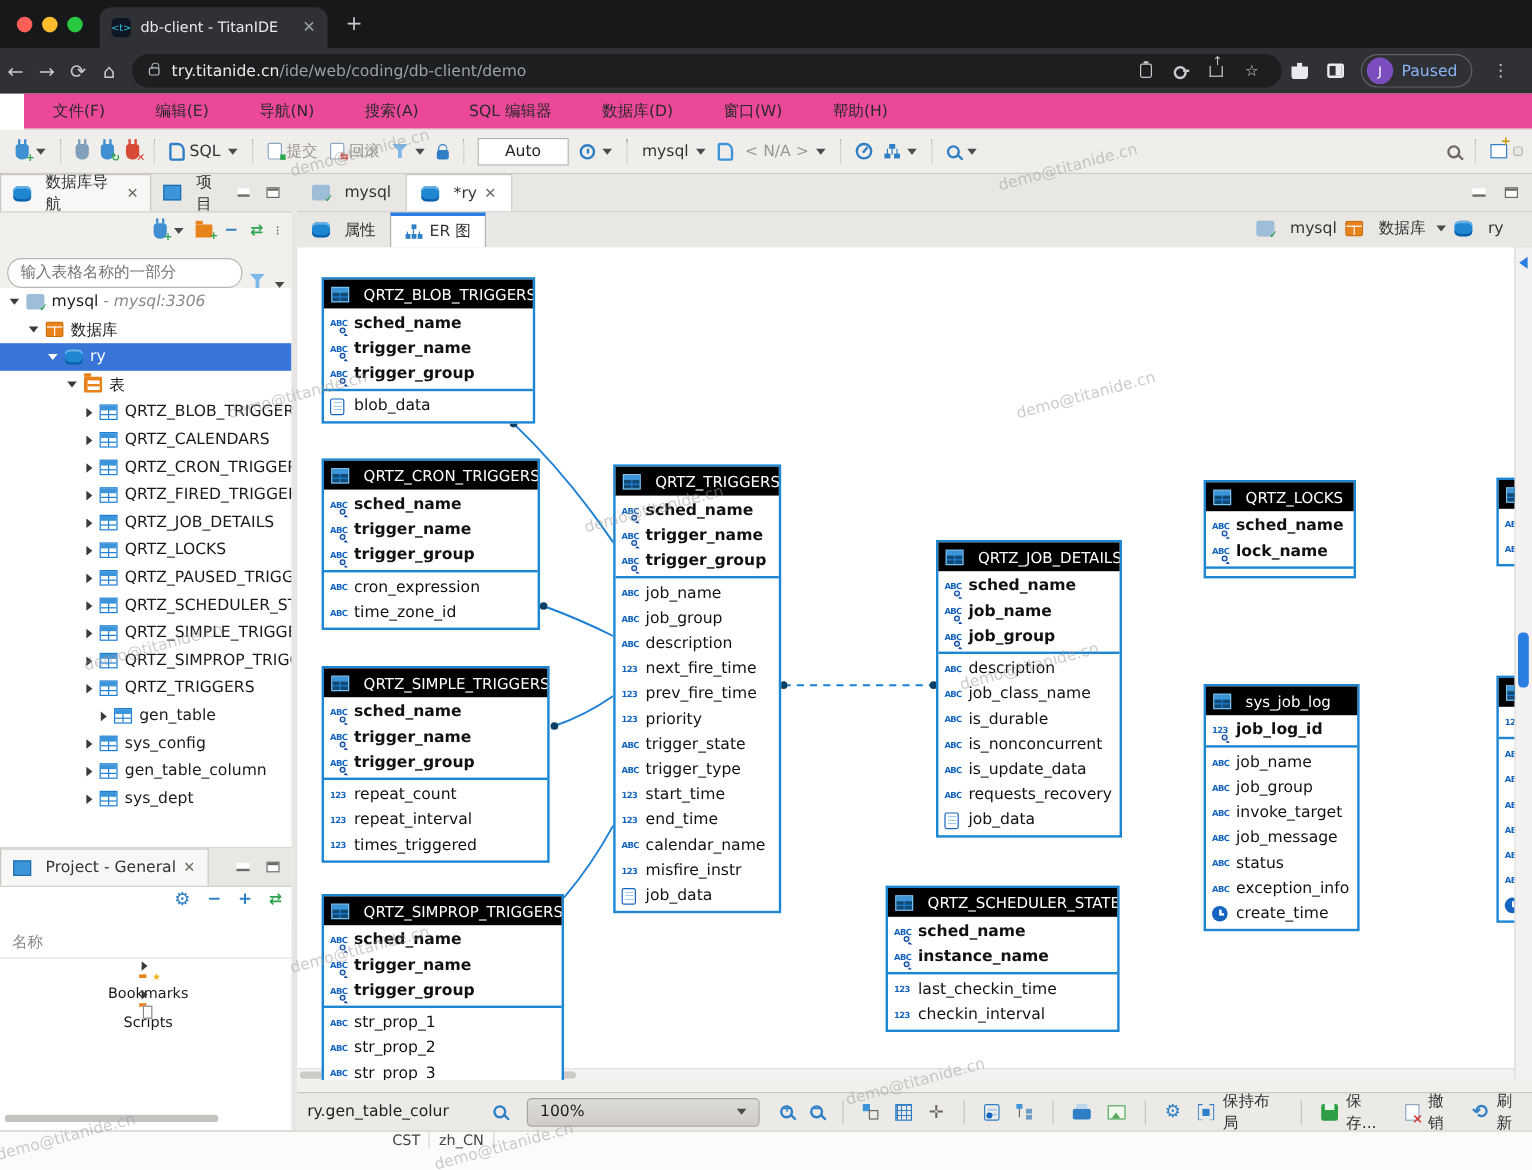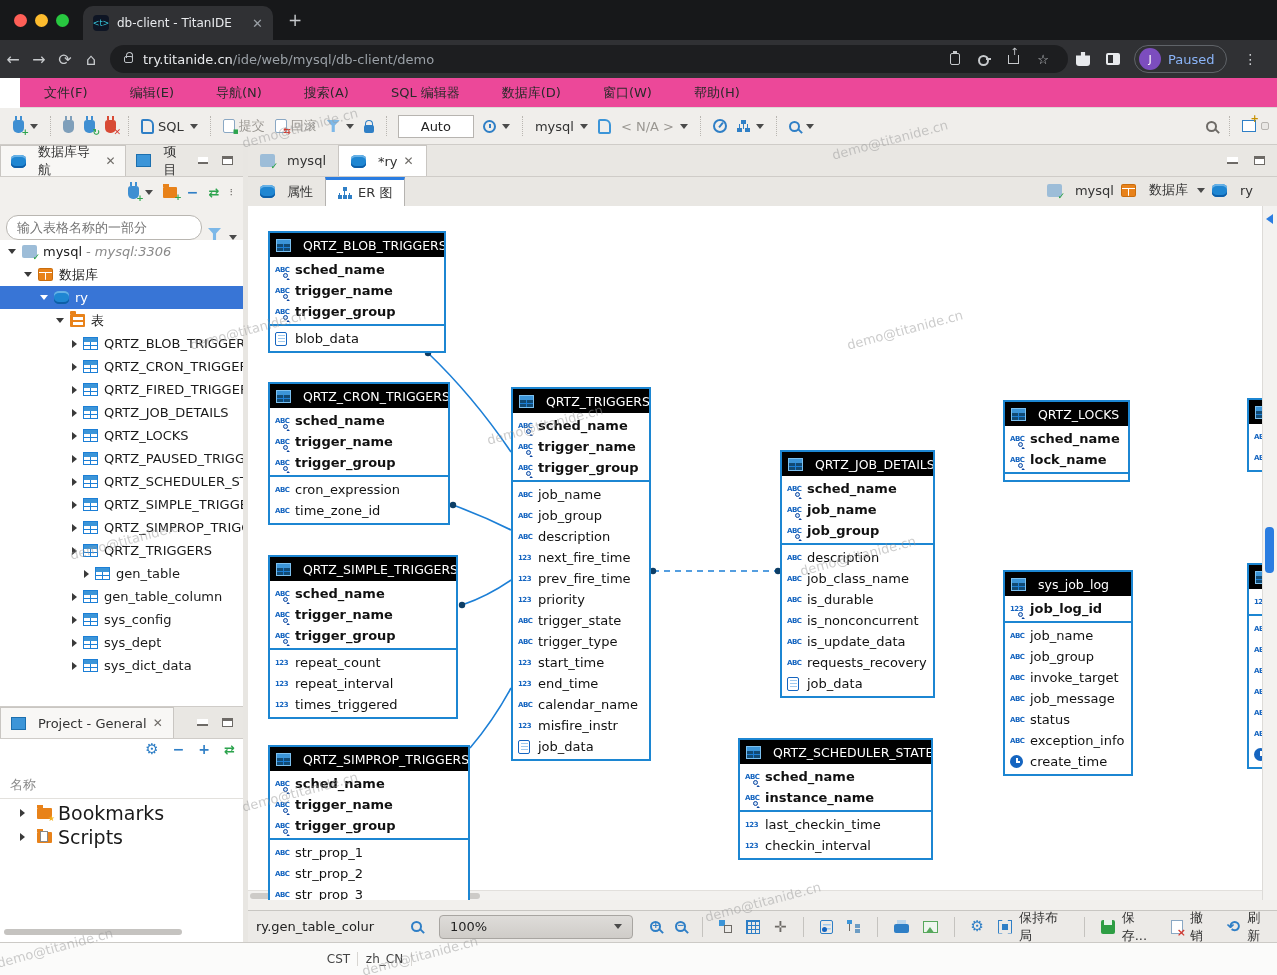--- a/index.html
+++ b/index.html
@@ -113,21 +113,21 @@
   .tsuf{color:#8a8a8a;font-style:italic;margin-left:4px;}
   .hscroll{position:absolute;height:6px;border-radius:3px;background:#c5c3c0;}
 
   
   .ppanel{position:absolute;left:0;top:561px;width:100%;height:236px;background:#fff;border-top:1px solid #cfccc8;}
   .ppanel .vtabs{background:#e9e7e3;}
   .pp-toolbar{position:absolute;top:34px;right:8px;display:flex;gap:14px;align-items:center;}
   .blueop{color:#2f7fc6;font-weight:bold;font-size:14px;}
   .greenarr{color:#2da44e;font-weight:bold;font-size:13px;}
   .namehdr{position:absolute;left:0;top:64px;width:100%;height:28px;border-bottom:1px solid #e3e1dd;color:#8a8a8a;font-size:13px;display:flex;align-items:center;padding-left:10px;background:#fff;}
-  .prow{height:24px;display:flex;align-items:center;font-size:19px;color:#1a1a1a;padding-left:20px;gap:6px;}
+  .prow{height:24px;display:flex;align-items:center;font-size:12px;color:#1a1a1a;padding-left:4px;gap:6px;flex-direction:column;}
   .ic-folder-orange{width:15px;height:11px;background:#e8821a;border-radius:1px;position:relative;}
   .ic-folder-orange:before{content:'';position:absolute;left:0;top:-3px;width:6px;height:3px;background:#e8821a;}
   .ic-folder-orange.star:after{content:'★';position:absolute;right:-3px;bottom:-4px;color:#f2b01e;font-size:8px;}
   .ic-folder-orange.boxes:after{content:'';position:absolute;left:2px;top:2px;width:4px;height:4px;background:#fff;box-shadow:6px 2px 0 #fff;}
   .ic-folder-orange.script:after{content:'';position:absolute;left:3px;top:-1px;width:6px;height:9px;background:#fff;border:1px solid #888;}
 
   
   .splitter{position:absolute;left:243px;top:145px;width:5px;height:797px;background:#e8e6e2;}
   .erea{position:absolute;left:248px;top:145px;width:1029px;height:797px;background:#f2f0ed;}
   .etabs{position:absolute;left:0;top:0;width:100%;height:32px;background:#e9e7e3;border-bottom:1px solid #cfccc8;display:flex;align-items:center;}
@@ -192,21 +192,21 @@
   .bracketsq:before{content:'';position:absolute;inset:0;border:1.5px solid #2f7fc6;clip-path:polygon(0 0,30% 0,30% 30%,70% 30%,70% 0,100% 0,100% 100%,70% 100%,70% 70%,30% 70%,30% 100%,0 100%);}
   .bracketsq:after{content:'';position:absolute;left:4px;top:4px;width:6px;height:6px;background:#2f7fc6;}
   .floppy{width:14px;height:14px;background:#2e9e44;border-radius:2px;position:relative;}
   .floppy:before{content:'';position:absolute;left:3px;top:0;width:8px;height:5px;background:#e7f4ea;}
   .undoic{width:12px;height:14px;background:#fff;border:1px solid #8aa8c4;position:relative;}
   .undoic:after{content:'×';position:absolute;right:-4px;bottom:-6px;color:#d53a2f;font-weight:bold;font-size:11px;}
   .refreshic{color:#2f7fc6;font-size:16px;font-weight:bold;line-height:14px;}
   .blabel{font-size:13px;color:#333;margin-right:4px;}
 
   
-  .statusbar{position:absolute;left:0;top:942px;width:100%;height:33px;background:#fbfbfa;border-top:1px solid #cccac6;display:flex;align-items:center;}
+  .statusbar{position:absolute;left:0;top:942px;width:100%;height:33px;background:#fbfbfa;border-top:1px solid #cccac6;display:flex;align-items:flex-start;}
   .scell{border-right:1px solid #d8d6d2;display:flex;align-items:center;justify-content:center;font-size:12px;color:#444;}
 
   .wm{position:absolute;transform:translate(-50%,-50%) rotate(-15deg);color:#9a9a9a;opacity:.5;font-size:13px;white-space:nowrap;pointer-events:none;z-index:40;}
 </style>
 </head>
 <body>
 
 <div class="screen">
 
   <div class="chrome-top">
@@ -224,21 +224,21 @@
   </div>
 
   <div class="urlrow">
     <span class="navic">←</span>
     <span class="navic">→</span>
     <span class="navic">⟳</span>
     <span class="navic">⌂</span>
     <div class="urlpill">
       <span class="padlock"></span>
       <span>try.titanide.cn</span>
-        <span class="urlpath">/ide/web/mysql/db-client/demo</span>
+        <span class="urlpath">/ide/web/coding/db-client/demo</span>
       <span class="pillspace"></span>
       <span class="clip-ic"></span>
       <span class="key-ic"></span>
       <span class="share-ic"></span>
       <span class="pillic">☆</span>
     </div>
     <span class="puzzle"></span>
     <span class="sidebar-ic"></span>
     <span class="profile">
       <span class="avatar">J</span>
@@ -404,20 +404,25 @@
           <span class="tlbl">表</span>
         </div>
         <div class="trow" style="padding-left: 72px;">
           <span class="tarr right"></span>
           <span class="ticn ic-table"></span>
           <span class="tlbl">QRTZ_BLOB_TRIGGERS</span>
         </div>
         <div class="trow" style="padding-left: 72px;">
           <span class="tarr right"></span>
           <span class="ticn ic-table"></span>
+          <span class="tlbl">QRTZ_CALENDARS</span>
+        </div>
+        <div class="trow" style="padding-left: 72px;">
+          <span class="tarr right"></span>
+          <span class="ticn ic-table"></span>
           <span class="tlbl">QRTZ_CRON_TRIGGERS</span>
         </div>
         <div class="trow" style="padding-left: 72px;">
           <span class="tarr right"></span>
           <span class="ticn ic-table"></span>
           <span class="tlbl">QRTZ_FIRED_TRIGGERS</span>
         </div>
         <div class="trow" style="padding-left: 72px;">
           <span class="tarr right"></span>
           <span class="ticn ic-table"></span>
@@ -454,36 +459,31 @@
           <span class="tlbl">QRTZ_TRIGGERS</span>
         </div>
         <div class="trow" style="padding-left: 84px;">
           <span class="tarr right"></span>
           <span class="ticn ic-table"></span>
           <span class="tlbl">gen_table</span>
         </div>
         <div class="trow" style="padding-left: 72px;">
           <span class="tarr right"></span>
           <span class="ticn ic-table"></span>
+          <span class="tlbl">sys_config</span>
+        </div>
+        <div class="trow" style="padding-left: 72px;">
+          <span class="tarr right"></span>
+          <span class="ticn ic-table"></span>
           <span class="tlbl">gen_table_column</span>
         </div>
         <div class="trow" style="padding-left: 72px;">
           <span class="tarr right"></span>
           <span class="ticn ic-table"></span>
-          <span class="tlbl">sys_config</span>
-        </div>
-        <div class="trow" style="padding-left: 72px;">
-          <span class="tarr right"></span>
-          <span class="ticn ic-table"></span>
           <span class="tlbl">sys_dept</span>
-        </div>
-        <div class="trow" style="padding-left: 72px;">
-          <span class="tarr right"></span>
-          <span class="ticn ic-table"></span>
-          <span class="tlbl">sys_dict_data</span>
         </div>
       </div>
     <div class="hscroll" style="left:4px;top:655px;width:178px;"></div>
 
     <div class="ppanel">
       <div class="vtabs">
         <span class="vtab active">
           <span class="ticn" style="background:#3c95d8;border:1px solid #1c6fae;"></span>
           <span>Project - General</span>
           <span class="xclose">✕</span>

